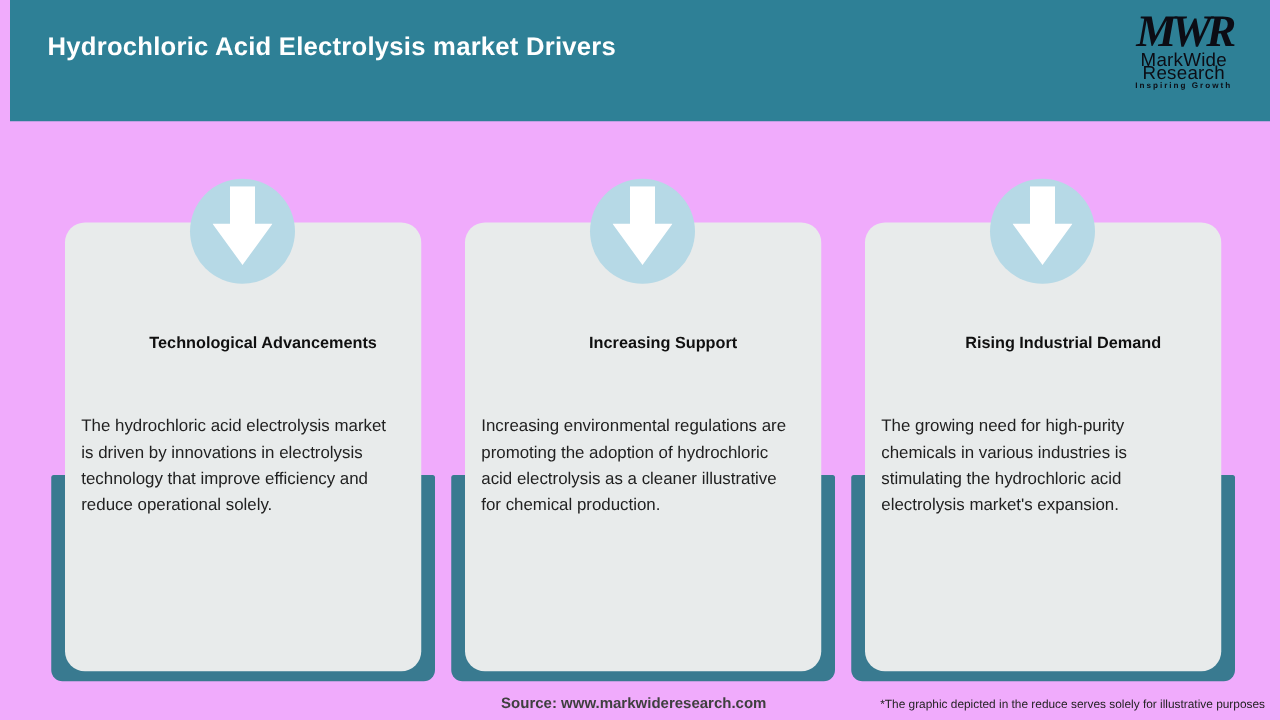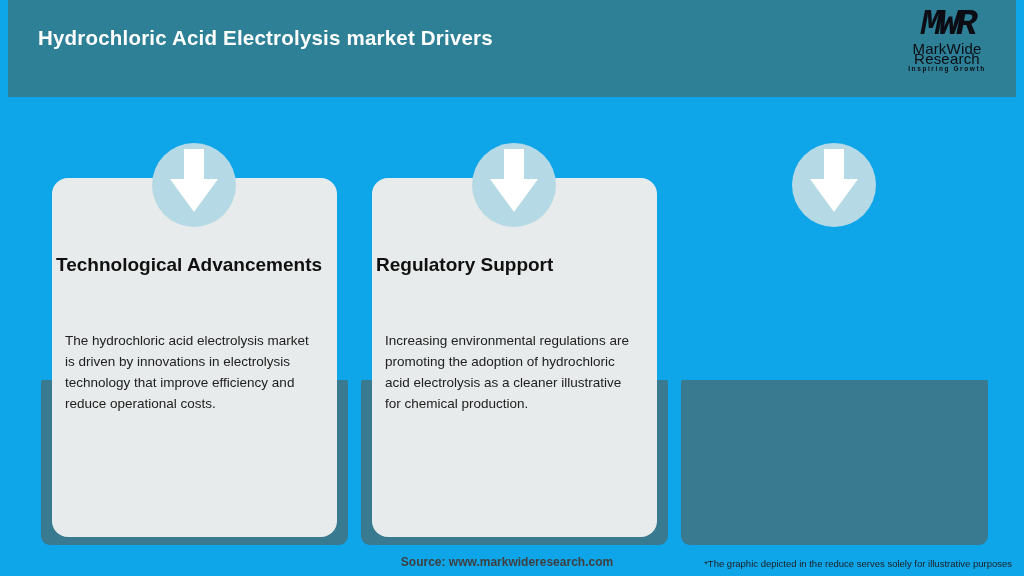--- a/index.html
+++ b/index.html
@@ -5,21 +5,21 @@
   html, body { margin: 0; padding: 0; }
   body {
     width: 1024px; height: 576px;
     background: #ffffff;
     font-family: "Liberation Sans", sans-serif;
     overflow: hidden;
   }
   .canvas {
     position: relative;
     width: 1024px; height: 576px;
-    background: #0ea5e9;
+    background: #f0abfc;
   }
 
   
   .header {
     position: absolute;
     left: 8px; top: 0; width: 1008px; height: 97px;
     background: #2e8096;
   }
   .header-title {
     position: absolute;
@@ -31,21 +31,21 @@
     letter-spacing: 0.2px;
   }
   .logo {
     position: absolute;
     right: 14px; top: 6px;
     width: 110px;
     text-align: center;
     color: #0c0c14;
   }
   .logo-monogram {
-    font-family: Liberation Mono, monospace;
+    font-family: Liberation Serif, serif;
     font-size: 36px;
     font-weight: bold;
     font-style: italic;
     letter-spacing: -4px;
     line-height: 38px;
     color: #0c0c14;
   }
   .logo-name {
     font-size: 15px;
     font-weight: normal;
@@ -82,23 +82,23 @@
     position: absolute;
     left: 11px; top: 35px;
     width: 285px; height: 359px;
     background: #e8ebeb;
     border-radius: 16px;
   }
   .card-title {
     position: absolute;
     left: 0; top: 72px;
     width: 100%;
-    margin: 4px;
-    text-align: left;
-    font-size: 19px;
+    margin: 16px;
+    text-align: center;
+    font-size: 13px;
     font-weight: bold;
     color: #101010;
   }
   .card-body {
     position: absolute;
     left: 13px; top: 152px;
     width: 250px;
     margin: 0;
     font-size: 13.5px;
     line-height: 21px;
@@ -146,44 +146,48 @@
       <div class="logo-monogram">MWR</div>
       <div class="logo-name">MarkWide Research</div>
       <div class="logo-tagline">Inspiring Growth</div>
     </div>
   </div>
 
   <div class="card-group g0">
     <div class="pedestal"></div>
     <div class="card">
       <h2 class="card-title">Technological Advancements</h2>
-      <p class="card-body">The hydrochloric acid electrolysis market is driven by innovations in electrolysis technology that improve efficiency and reduce operational costs.</p>
+      <p class="card-body">The hydrochloric acid electrolysis market is driven by innovations in electrolysis technology that improve efficiency and reduce operational solely.</p>
     </div>
     <div class="icon-circle">
       <svg width="48" height="63" viewBox="0 0 48 63">
           <path d="M14 0 h20 v30 h14 L24 63 L0 30 h14 Z" fill="#ffffff"></path>
         </svg>
     </div>
   </div>
 
   <div class="card-group g1">
     <div class="pedestal"></div>
     <div class="card">
-      <h2 class="card-title">Regulatory Support</h2>
+      <h2 class="card-title">Increasing Support</h2>
       <p class="card-body">Increasing environmental regulations are promoting the adoption of hydrochloric acid electrolysis as a cleaner illustrative for chemical production.</p>
     </div>
     <div class="icon-circle">
       <svg width="48" height="63" viewBox="0 0 48 63">
           <path d="M14 0 h20 v30 h14 L24 63 L0 30 h14 Z" fill="#ffffff"></path>
         </svg>
     </div>
   </div>
 
   <div class="card-group g2">
     <div class="pedestal"></div>
+    <div class="card">
+      <h2 class="card-title">Rising Industrial Demand</h2>
+      <p class="card-body">The growing need for high-purity chemicals in various industries is stimulating the hydrochloric acid electrolysis market's expansion.</p>
+    </div>
     <div class="icon-circle">
       <svg width="48" height="63" viewBox="0 0 48 63">
           <path d="M14 0 h20 v30 h14 L24 63 L0 30 h14 Z" fill="#ffffff"></path>
         </svg>
     </div>
   </div>
 
   <div class="footer-source">Source: www.markwideresearch.com</div>
   <div class="footer-disclaimer">*The graphic depicted in the reduce serves solely for illustrative purposes</div>
 

